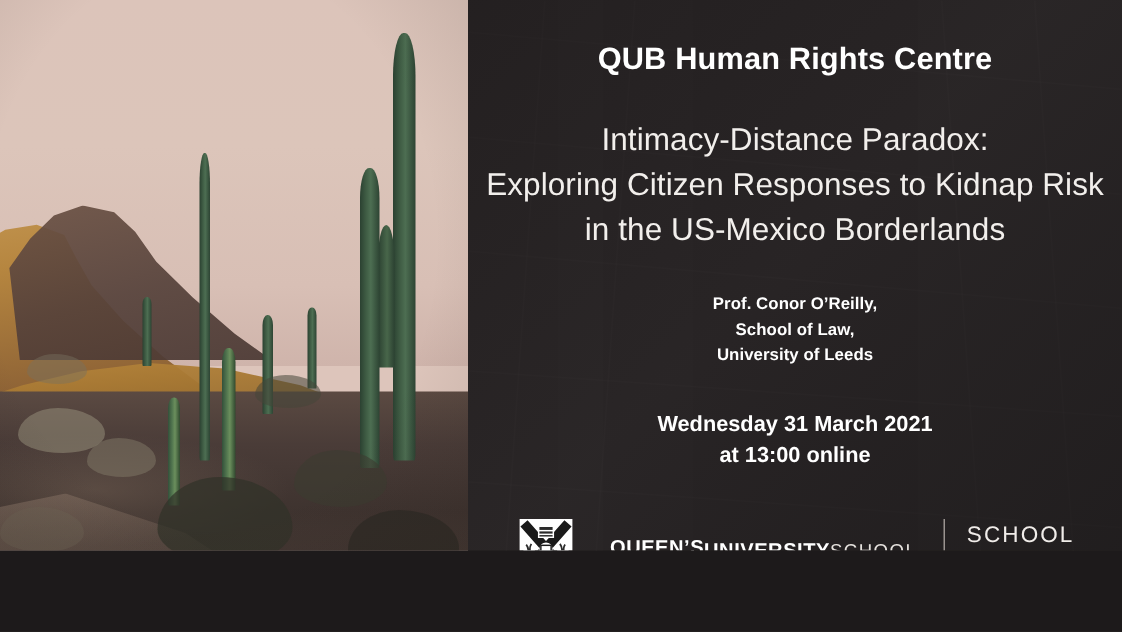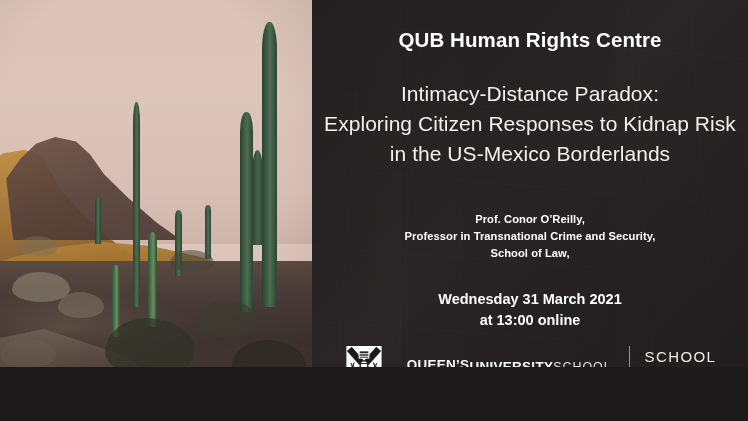--- a/index.html
+++ b/index.html
@@ -118,21 +118,21 @@
     margin-top:28px;
     font-size:20.5px;font-weight:bold;letter-spacing:.1px;
     color:#ffffff;
   }
   .subtitle{
     margin-top:27px;
     font-size:21px;font-weight:400;line-height:1.42;
     color:#f2efec;letter-spacing:.05px;
   }
   .speaker{
-    margin-top:43px;
+    margin-top:27px;
     font-size:11.2px;font-weight:bold;line-height:1.52;
     color:#ffffff;letter-spacing:.05px;
   }
   .datetime{
     margin-top:27px;
     font-size:14.5px;font-weight:bold;line-height:1.42;
     color:#ffffff;
   }
 
   
@@ -236,22 +236,22 @@
       <div class="title">QUB Human Rights Centre</div>
 
       <div class="subtitle">
         <div>Intimacy-Distance Paradox:</div>
         <div>Exploring Citizen Responses to Kidnap Risk</div>
         <div>in the US-Mexico Borderlands</div>
       </div>
 
       <div class="speaker">
         <div>Prof. Conor O’Reilly,</div>
-        <div>Professor in Transnational Crime and Security,</div>
         <div>School of Law,</div>
+        <div>University of Leeds</div>
       </div>
 
       <div class="datetime">
         <div>Wednesday 31 March 2021</div>
         <div>at 13:00 online</div>
       </div>
     </div>
 
     <div class="logo">
 

